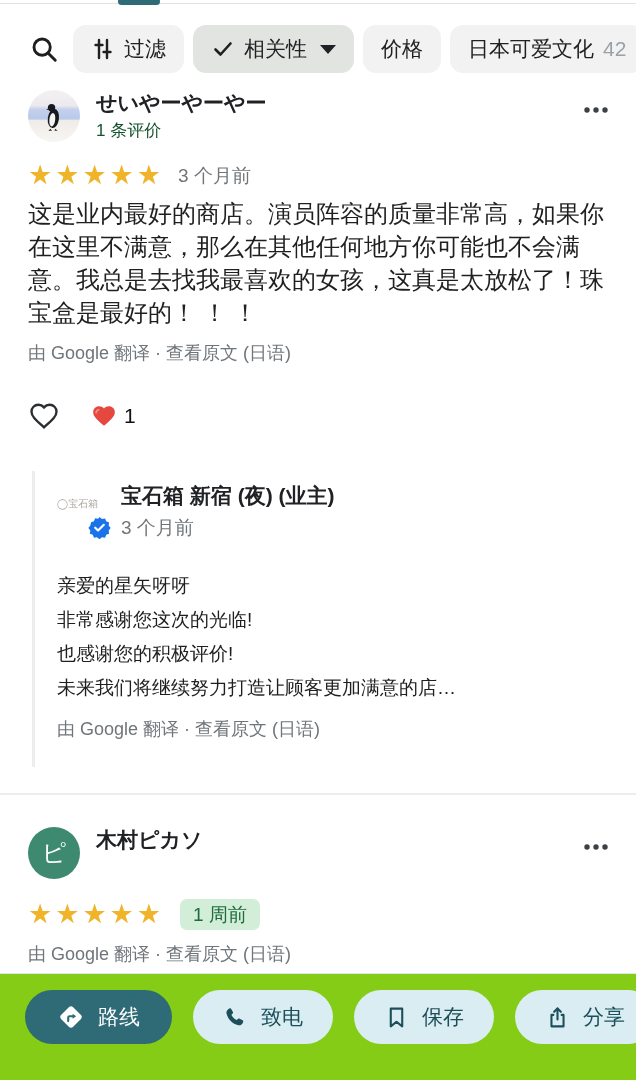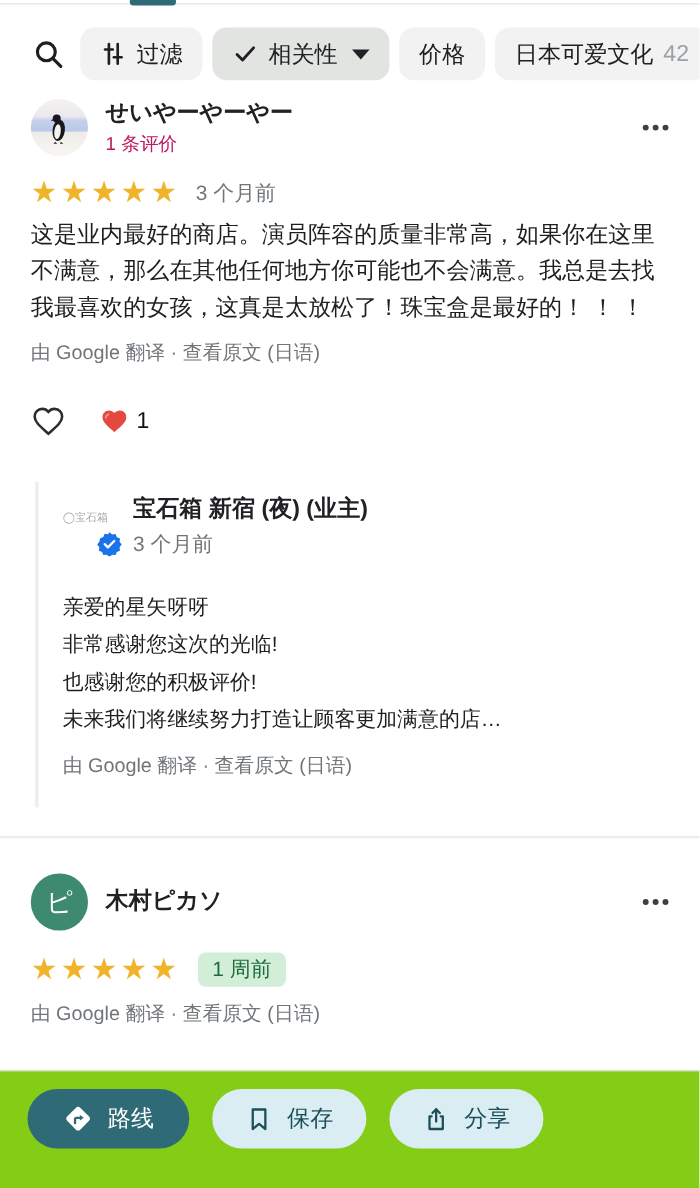--- a/index.html
+++ b/index.html
@@ -15,33 +15,33 @@
   .tab-indicator{position:absolute;top:-2px;left:118px;width:42px;height:7px;background:#2e6b76;border-radius:4px;}
   .chips-row{display:flex;align-items:center;padding-left:27px;gap:9px;}
   .search-btn{width:34px;height:34px;flex:0 0 auto;display:flex;align-items:center;justify-content:center;margin-right:3px;}
   .chip{display:flex;align-items:center;gap:9px;height:48px;padding:0 18px;border-radius:13px;
         background:#f1f2f1;font-size:21px;font-weight:500;color:#202124;white-space:nowrap;flex:0 0 auto;}
   .chip.selected{background:#e2e4e2;}
   .chip .count{color:#9aa0a6;font-weight:400;}
   .caret{width:0;height:0;border-left:8px solid transparent;border-right:8px solid transparent;border-top:9px solid #202124;margin-left:4px;}
   
   .review{padding:0 28px;}
-  .rev-header{display:flex;align-items:center;margin-top:8px;}
+  .rev-header{display:flex;align-items:flex-start;margin-top:8px;}
   .avatar{width:52px;height:52px;border-radius:50%;flex:0 0 auto;display:flex;align-items:center;justify-content:center;overflow:hidden;}
   .avatar.penguin{background:linear-gradient(180deg,#f4f2ef 0%,#ece9ef 30%,#c3cfec 38%,#bac9ea 56%,#efece8 58%,#f8f6f3 100%);}
   .avatar.letter{background:#3d8a71;color:#fff;font-size:24px;font-weight:400;}
   .rev-id{margin-left:16px;flex:1 1 auto;min-width:0;}
   .rev-name{font-size:21px;font-weight:700;color:#202124;line-height:1.25;}
-  .rev-sub{font-size:17px;color:#be185d;margin-top:3px;}
+  .rev-sub{font-size:17px;color:#14532d;margin-top:3px;}
   .more-btn{width:40px;height:40px;display:flex;align-items:center;justify-content:center;flex:0 0 auto;margin-right:-8px;}
   .stars-row{display:flex;align-items:center;margin-top:20px;}
   .stars{font-size:27px;letter-spacing:3px;color:#f0b42a;line-height:1;}
   .rev-date{font-size:19px;color:#70757a;margin-left:14px;}
   .date-badge{font-size:19px;color:#1e6b3c;background:#d2edd8;border-radius:7px;padding:6px 13px;margin-left:16px;line-height:1;}
-  .rev-text{font-size:21px;line-height:33px;color:#1f1f1f;margin-top:8px;}
+  .rev-text{font-size:24px;line-height:33px;color:#1f1f1f;margin-top:8px;}
   .trans{font-size:18px;color:#70757a;margin-top:12px;}
   
   .hearts{display:flex;align-items:center;gap:30px;margin-top:36px;}
   .like-btn{display:flex;align-items:center;}
   .liked{display:flex;align-items:center;gap:6px;font-size:21px;font-weight:500;color:#111;}
   
   .reply{margin-top:40px;margin-left:4px;border-left:3px solid #ebedee;padding:12px 0 26px 22px;}
   .reply-header{display:flex;align-items:center;}
   .owner-logo-wrap{position:relative;width:48px;height:46px;flex:0 0 auto;}
   .owner-logo{position:absolute;top:8px;left:0;width:48px;font-size:10px;color:#a9a49e;white-space:nowrap;overflow:hidden;letter-spacing:0;}
@@ -218,20 +218,28 @@
       <svg width="28" height="28" viewBox="0 0 24 24">
         <rect x="4.8" y="4.8" width="14.4" height="14.4" rx="2.6" fill="#ffffff" transform="rotate(45 12 12)"></rect>
         <path d="M9.6 15.5v-3c0-.7.5-1.2 1.2-1.2h3.2" fill="none" stroke="#2e6b76" stroke-width="1.8" stroke-linecap="round"></path>
         <path d="M13.4 9.2l3 2.1-3 2.1z" fill="#2e6b76"></path>
       </svg>
     </span>
     <span>路线</span>
   </div>
   <div class="pill secondary">
     <span>
+      <svg width="25" height="25" viewBox="0 0 24 24">
+        <path d="M6.6 3.2c.5-.1 1 .1 1.3.6l1.6 2.8c.3.5.2 1.1-.2 1.5l-1.2 1.2c.5 1.2 1.2 2.2 2.1 3.1.9.9 2 1.6 3.1 2.1l1.2-1.2c.4-.4 1-.5 1.5-.2l2.8 1.6c.5.3.7.8.6 1.3-.2 1.1-.8 2.1-1.7 2.7-.9.7-2 1-3.1.7-2.7-.6-5.2-2-7.2-4s-3.4-4.5-4-7.2c-.3-1.1 0-2.2.7-3.1.6-.9 1.6-1.5 2.5-1.9z" fill="#1c4f5a"></path>
+      </svg>
+    </span>
+    <span>致电</span>
+  </div>
+  <div class="pill secondary">
+    <span>
       <svg width="25" height="25" viewBox="0 0 24 24" fill="none" stroke="#1c4f5a" stroke-width="2" stroke-linejoin="round">
         <path d="M6.5 3.5h11v17l-5.5-4.4-5.5 4.4z"></path>
       </svg>
     </span>
     <span>保存</span>
   </div>
   <div class="pill secondary">
     <span>
       <svg width="25" height="25" viewBox="0 0 24 24" fill="none" stroke="#1c4f5a" stroke-width="2" stroke-linecap="round" stroke-linejoin="round">
         <path d="M8 9.5H6.2v11h11.6v-11H16"></path>

